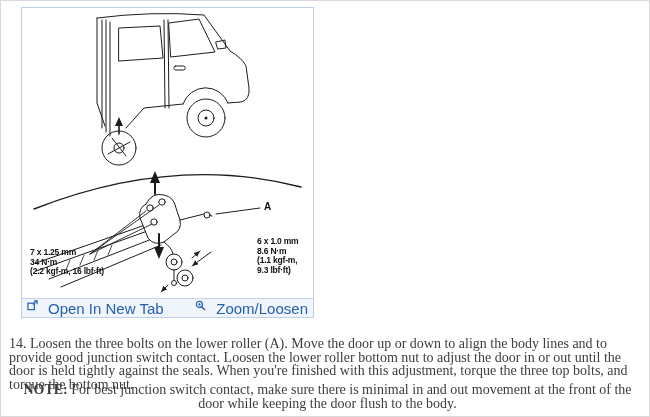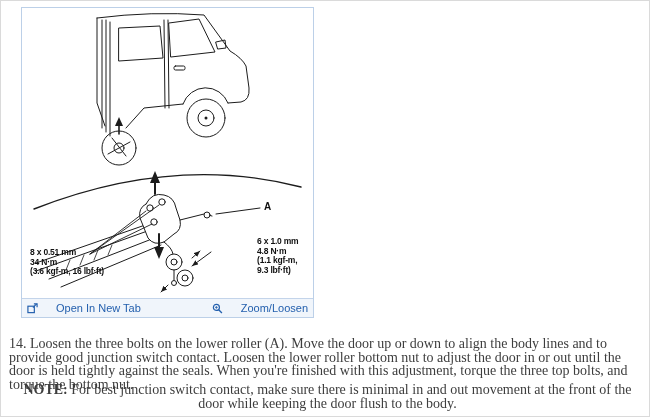--- a/index.html
+++ b/index.html
@@ -27,22 +27,22 @@
   .label-a {
     position:absolute; left:242px; top:193px;
     font-size:10px; font-weight:700; color:#101010;
   }
   .toolbar {
     height:18px; border-top:1px solid #c3d4ea; background:#f0f5fb;
     display:flex; align-items:center; justify-content:space-between;
     padding:0 5px;
   }
   .tlink {
-    display:flex; align-items:flex-end; gap:18px;
-    color:#2460ae; font-size:11px; text-decoration:none; cursor:pointer;
+    display:flex; align-items:flex-start; gap:10px;
+    color:#2460ae; font-size:15px; text-decoration:none; cursor:pointer;
   }
   .tlink .ico { display:inline-flex; width:11px; height:11px; }
   .step, .note {
     position:absolute; left:8px; width:637px;
     font-size:14px; line-height:13.5px; color:#3d3d3d;font-family:Liberation Serif, serif;
   }
   .step { top:322px; }
   .note { top:368px;text-align:center; }
   .note .nlabel { font-weight:700; }
 </style>
@@ -112,28 +112,28 @@
           <path d="M68,246 L124,203 M68,246 L137,197 M68,246 L130,216" stroke-width="0.9"></path>
 
           <path d="M189,244 L170,258" marker-end="url(#ah)"></path>
 
           <path d="M170,250 L178,243" marker-end="url(#ah)"></path>
           <path d="M146,277 L139,284" marker-end="url(#ah)"></path>
         </g>
       </svg>
 
       <div class="spec spec-left">
-        <div>8 x 0.51 mm</div>
+        <div>7 x 1.25 mm</div>
         <div>34 N·m</div>
-        <div>(3.6 kgf-m, 16 lbf·ft)</div>
+        <div>(2.2 kgf-m, 16 lbf·ft)</div>
       </div>
 
       <div class="spec spec-right">
         <div>6 x 1.0 mm</div>
-        <div>4.8 N·m</div>
+        <div>8.6 N·m</div>
         <div>(1.1 kgf-m,</div>
         <div>9.3 lbf·ft)</div>
       </div>
 
       <div class="label-a">A</div>
     </div>
 
     <div class="toolbar">
       <a class="tlink">
         <span class="ico">

